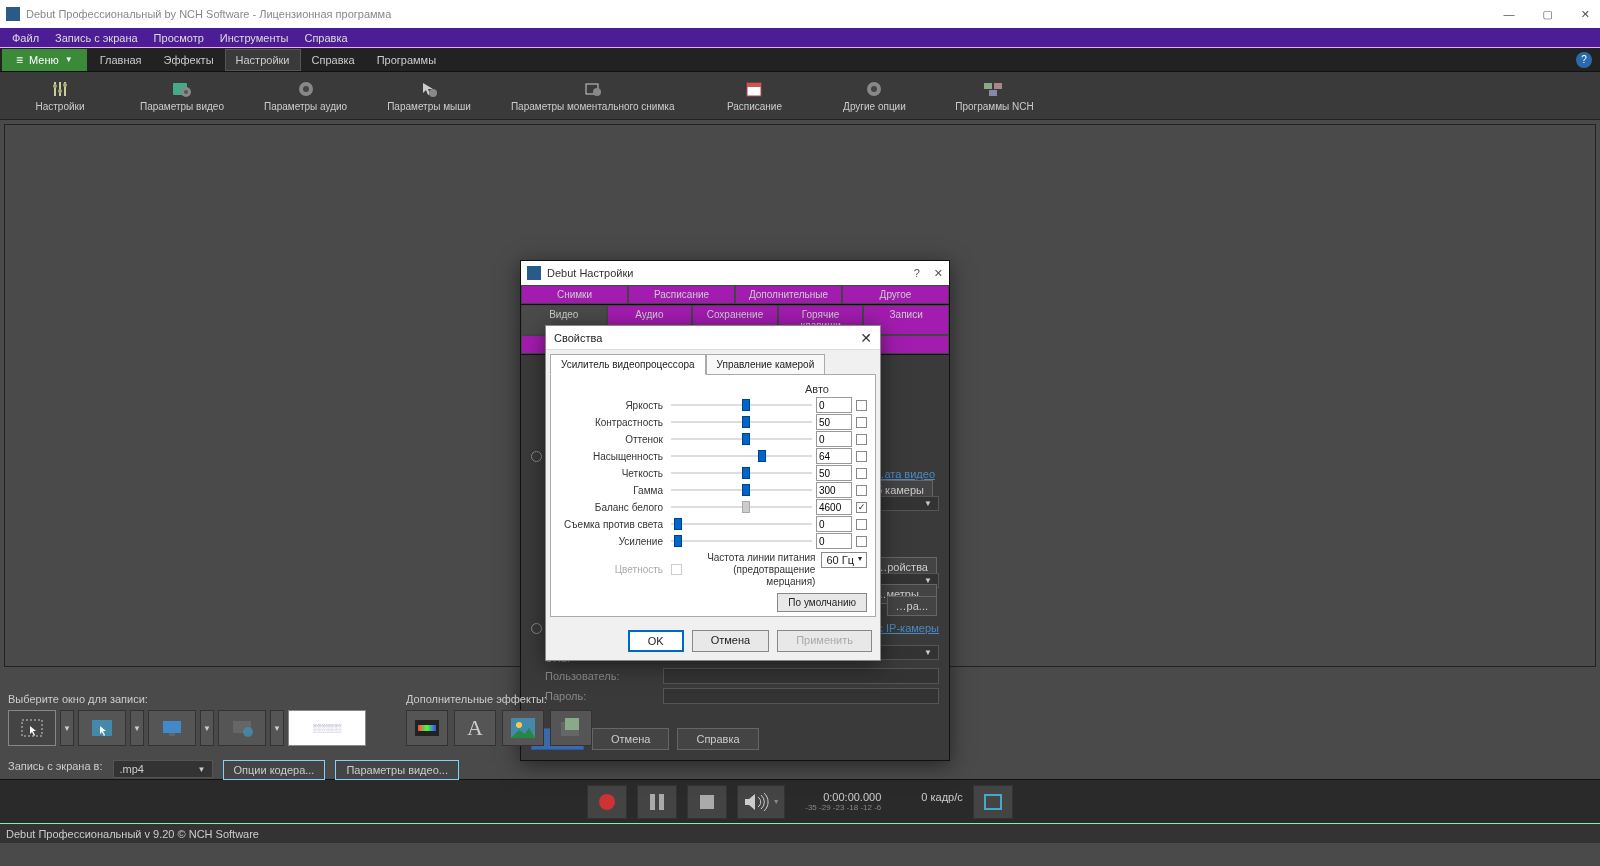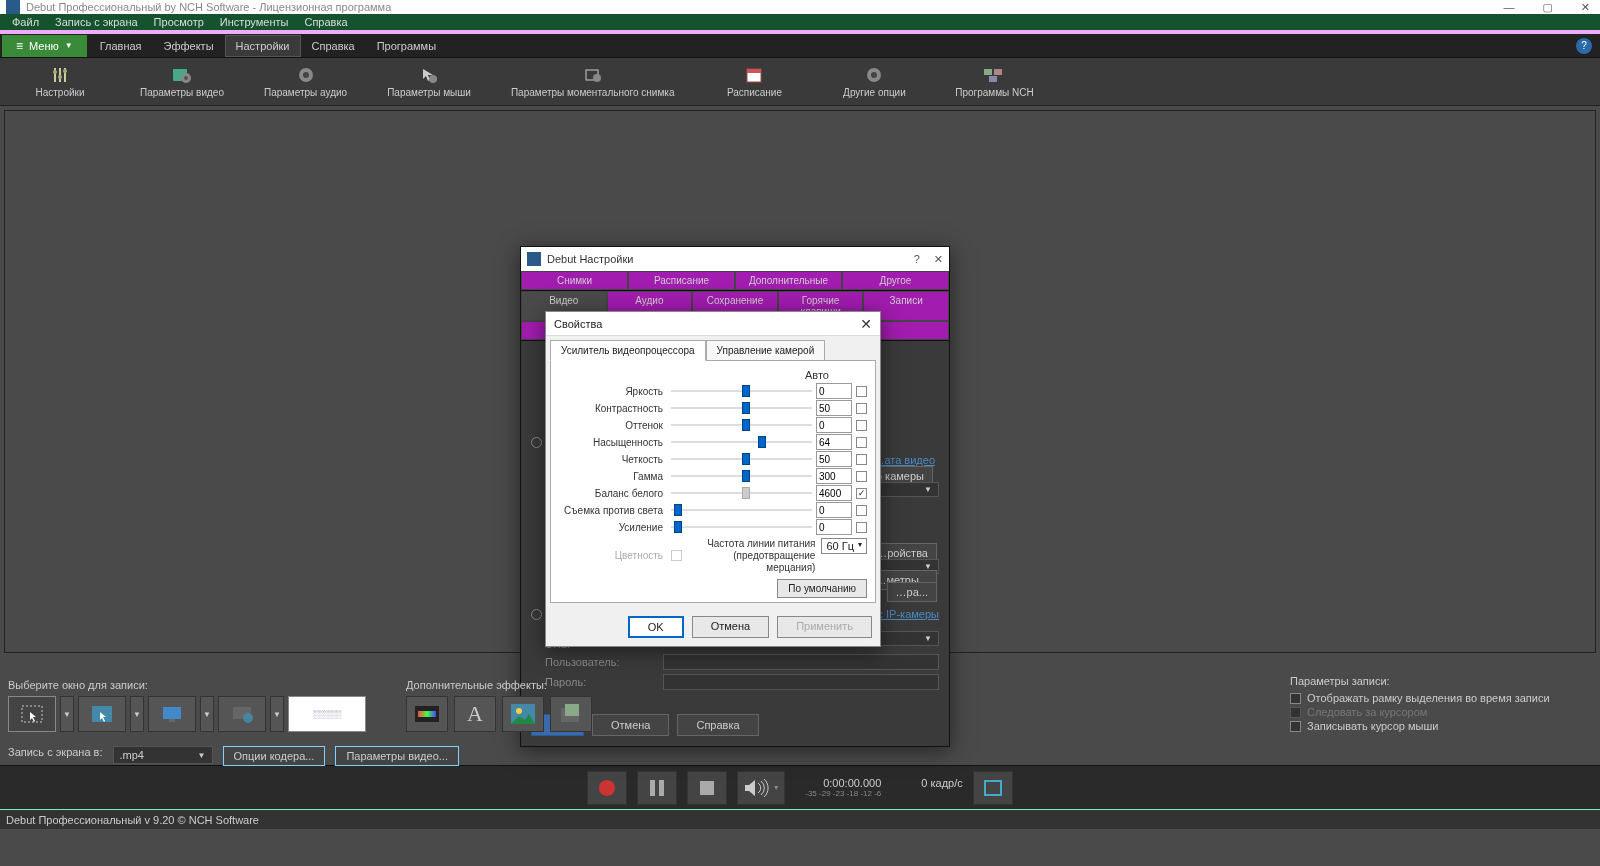--- a/index.html
+++ b/index.html
@@ -1,21 +1,21 @@
 <!DOCTYPE html>
 <html><head>
 <meta charset="utf-8">
 <style>
 *{box-sizing:border-box;margin:0;padding:0;font-family:"Segoe UI",Tahoma,sans-serif;font-size:11px;user-select:none}
 body{background:#4a4a4a;width:1600px;height:866px;overflow:hidden;color:#ccc}
-.titlebar{height:14px;background:#fff;display:flex;align-items:center;padding:0 6px;color:#888}
+.titlebar{height:28px;background:#fff;display:flex;align-items:center;padding:0 6px;color:#888}
 .titlebar .appicon{width:14px;height:14px;background:#2a5a8a;margin-right:6px;display:inline-block}
 .titlebar .wc{margin-left:auto;display:flex;gap:20px;color:#555}
 .titlebar .wc span{cursor:default;padding:0 4px}
-.menubar{height:20px;background:#14532d;display:flex;align-items:center;padding:0 4px;border-bottom:4px solid #f0abfc}
+.menubar{height:20px;background:#4c1d95;display:flex;align-items:center;padding:0 4px;border-bottom:1px solid #f0abfc}
 .menubar span{padding:2px 8px;color:#ddd}
 .ribbon-tabs{height:24px;background:#222;display:flex;align-items:center;border-bottom:1px solid #111}
 .menu-btn{background:#3a8a3a;color:#fff;padding:4px 14px;margin:0 2px;display:flex;align-items:center;gap:6px}
 .rtab{padding:4px 10px;color:#ccc;border:1px solid transparent}
 .rtab.active{background:#3a3a3a;border:1px solid #555}
 .help-icon{margin-left:auto;margin-right:8px;width:16px;height:16px;border-radius:50%;background:#2a6aaa;color:#fff;display:flex;align-items:center;justify-content:center;font-size:10px}
 .toolbar{height:48px;background:#3a3a3a;display:flex;align-items:center;padding:4px 0;border-bottom:1px solid #222}
 .tool-item{display:flex;flex-direction:column;align-items:center;justify-content:center;padding:0 20px;gap:2px;min-width:120px}
 .tool-item .ticon{width:20px;height:20px;display:flex;align-items:center;justify-content:center}
 .tool-item .tlabel{font-size:10px;color:#ccc}
@@ -462,35 +462,20 @@
         <div class="fx-btn">
             <svg width="24" height="20">
               <rect x="2" y="4" width="18" height="14" fill="#666"></rect>
               <rect x="6" y="0" width="14" height="12" fill="#8a8"></rect>
             </svg>
           </div>
       </div>
     </div>
   </div>
 
-  <div class="record-params">
-    <div class="section-label">Параметры записи:</div>
-    <div class="chk-row">
-        <span class="chk"></span>
-        <span>Отображать рамку выделения во время записи</span>
-      </div>
-    <div class="chk-row disabled">
-        <span class="chk" style="border-color:#555"></span>
-        <span>Следовать за курсором</span>
-      </div>
-    <div class="chk-row">
-        <span class="chk"></span>
-        <span>Записывать курсор мыши</span>
-      </div>
-  </div>
 
   <div class="format-row">
     <span>Запись с экрана в:</span>
     <div class="dd">
         <span>.mp4</span>
         <span style="font-size:8px">▼</span>
       </div>
     <div class="btn">Опции кодера...</div>
     <div class="btn">Параметры видео...</div>
   </div>

